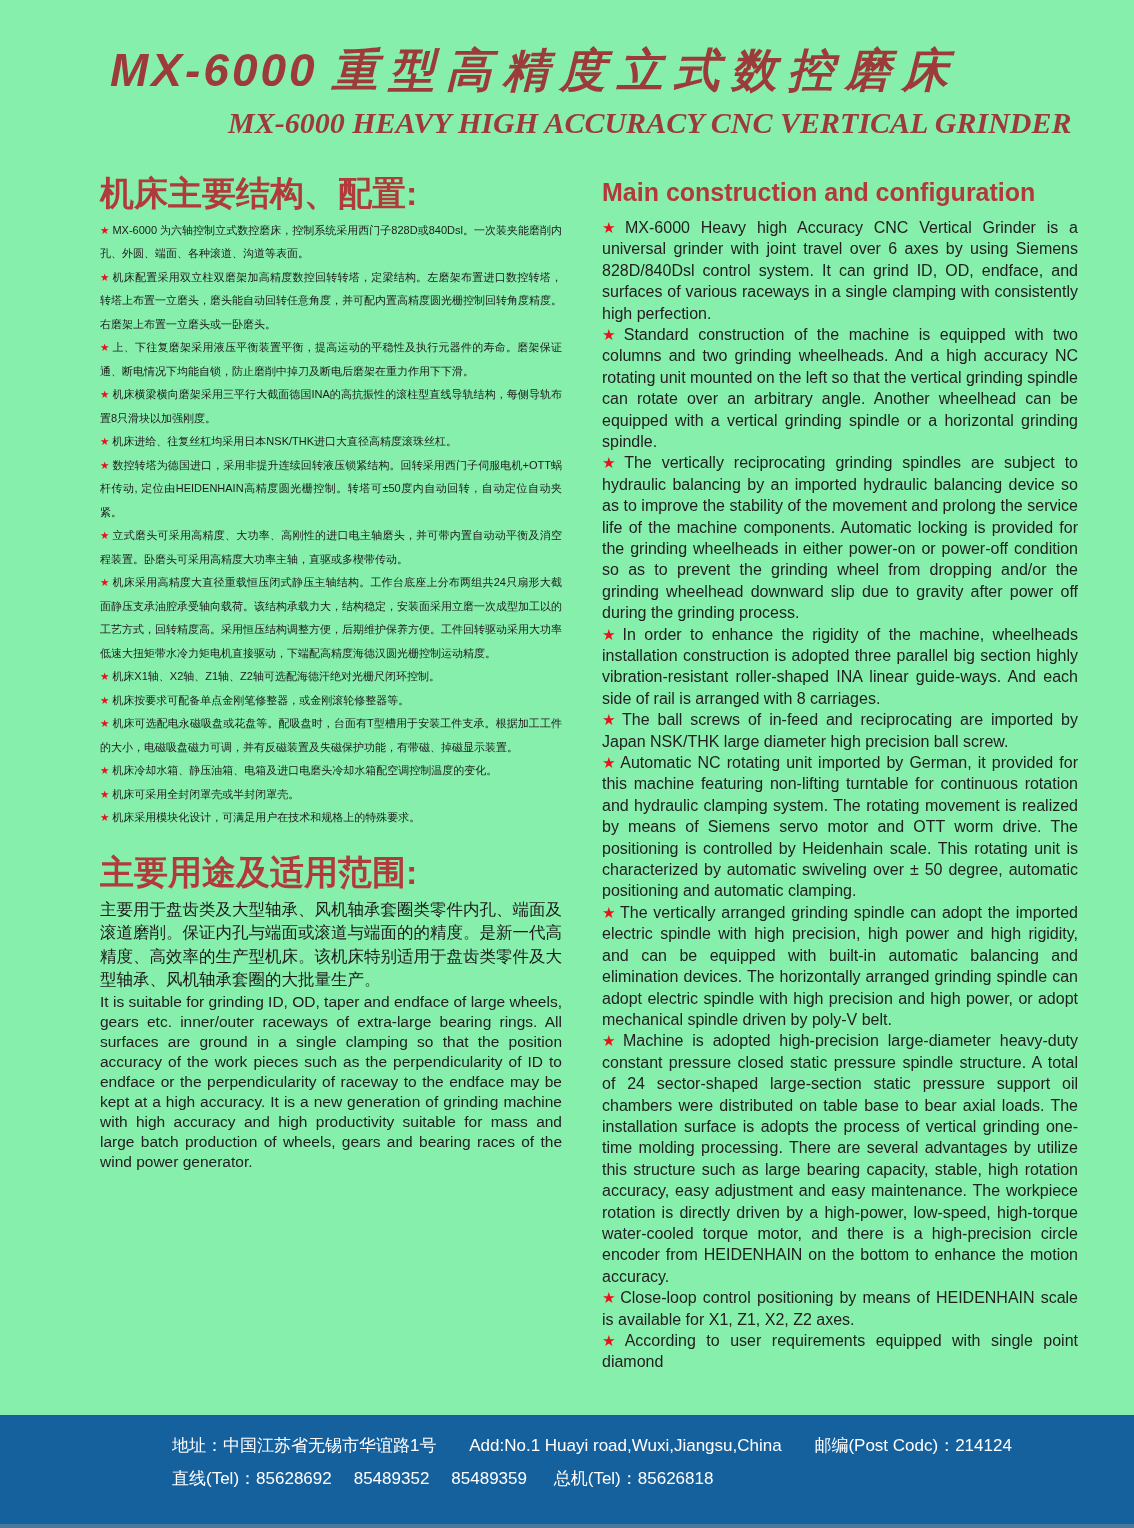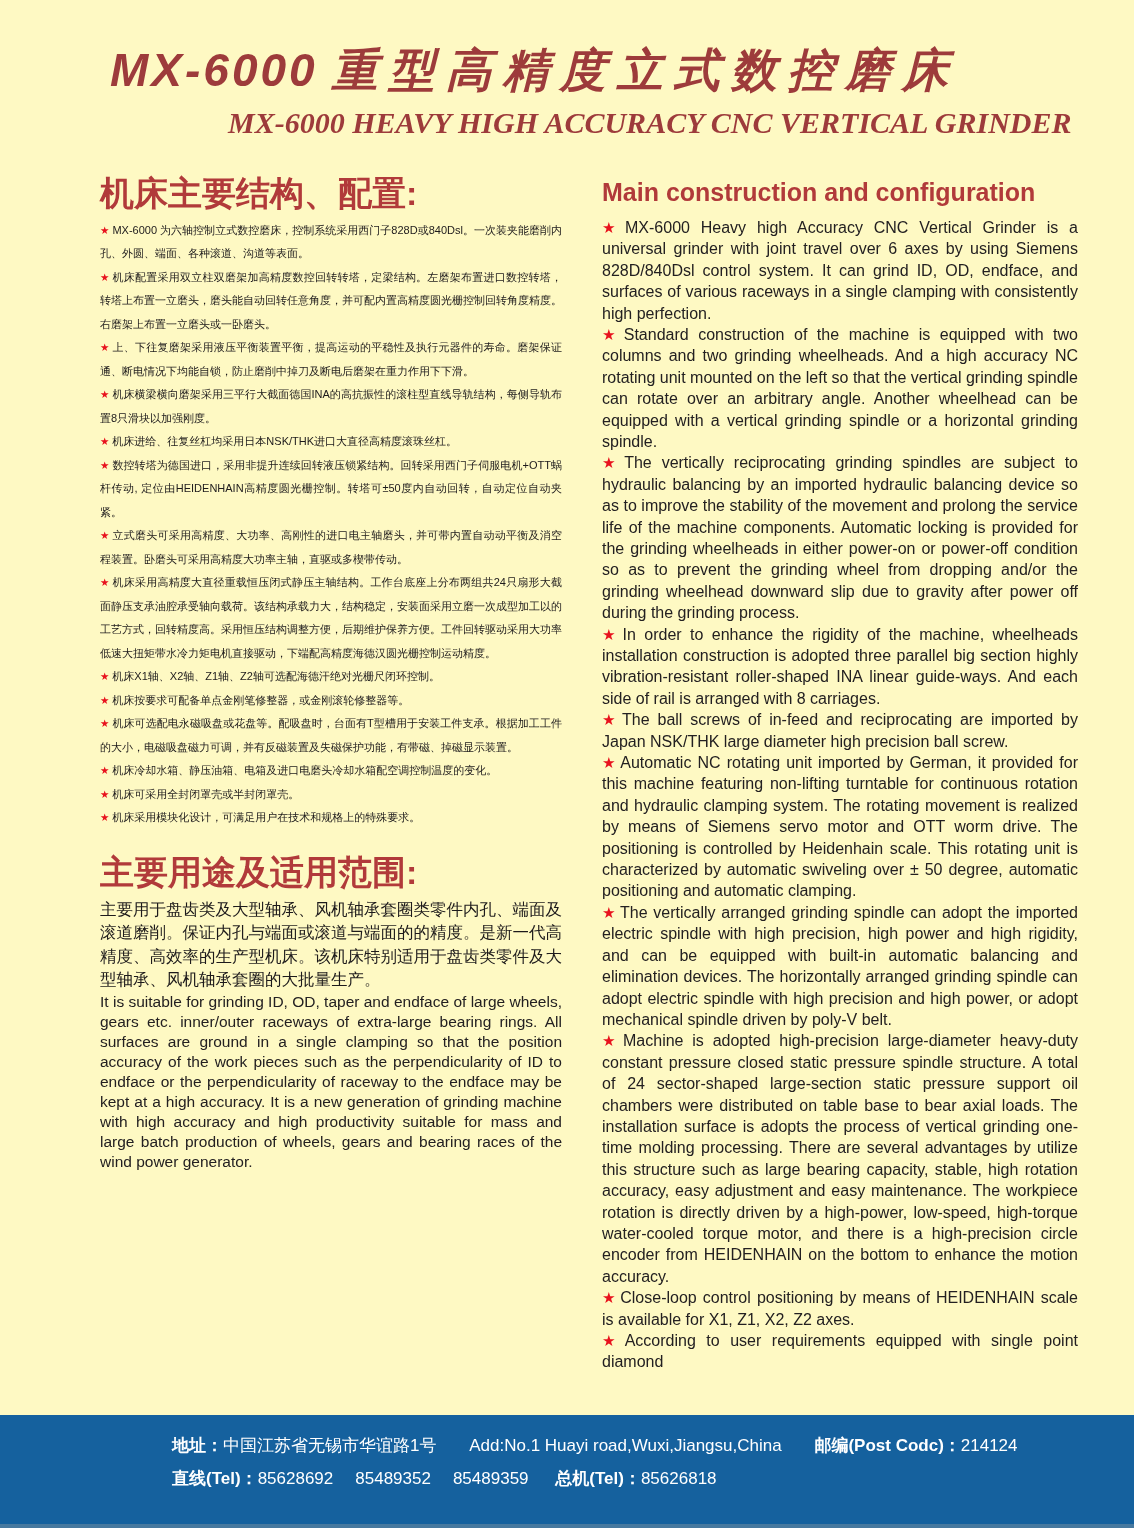--- a/index.html
+++ b/index.html
@@ -3,21 +3,21 @@
 <meta charset="utf-8">
 <style>
   html,body{margin:0;padding:0;}
   body{
     width:1134px;height:1528px;
     background:#f4f4f4;
     font-family:"Liberation Sans", sans-serif;
   }
   .page{
     position:relative;width:1134px;height:1528px;
-    background:#fef9c3;overflow:hidden;
+    background:#86efac;overflow:hidden;
   }
   
   .title-block{padding-top:44px;}
   .main-title{
     margin:0 0 0 110px;
     font-style:italic;font-weight:bold;
     color:#9d3b3b;font-size:46px;line-height:1.15;
     white-space:nowrap;
   }
   .main-title .t-model{letter-spacing:3px;margin-right:14px;}
@@ -67,21 +67,21 @@
   .footer{
     position:absolute;left:0;right:0;bottom:0;height:113px;
     background:#15619e;color:#ffffff;
     box-sizing:border-box;padding:15px 10px 0 172px;
     font-size:17px;line-height:32.5px;white-space:nowrap;
   }
   .footer::after{
     content:"";position:absolute;left:0;right:0;bottom:0;height:4px;
     background:#47799f;
   }
-  .footer .lab{font-weight:bold;}
+  .footer .lab{font-weight:normal;}
   .footer .seg{margin-right:28px;}
   .footer .num{margin-right:22px;}
   .footer .url{font-size:15px;}
 </style>
 </head>
 <body>
 
 <div class="page">
 
   <header class="title-block">

